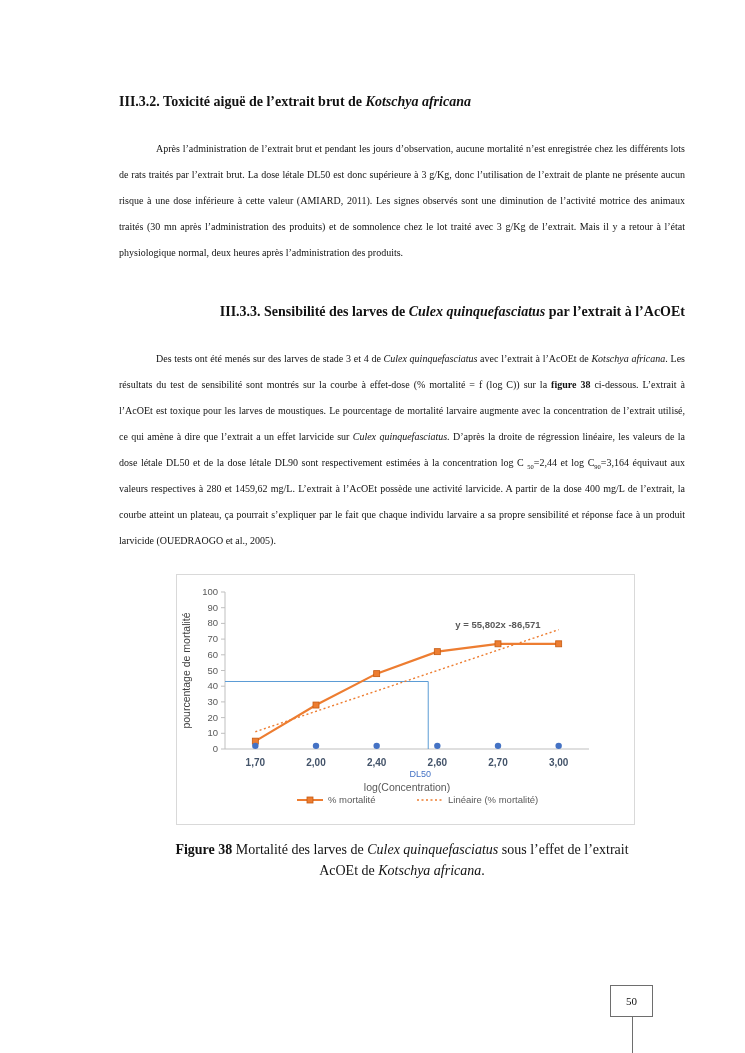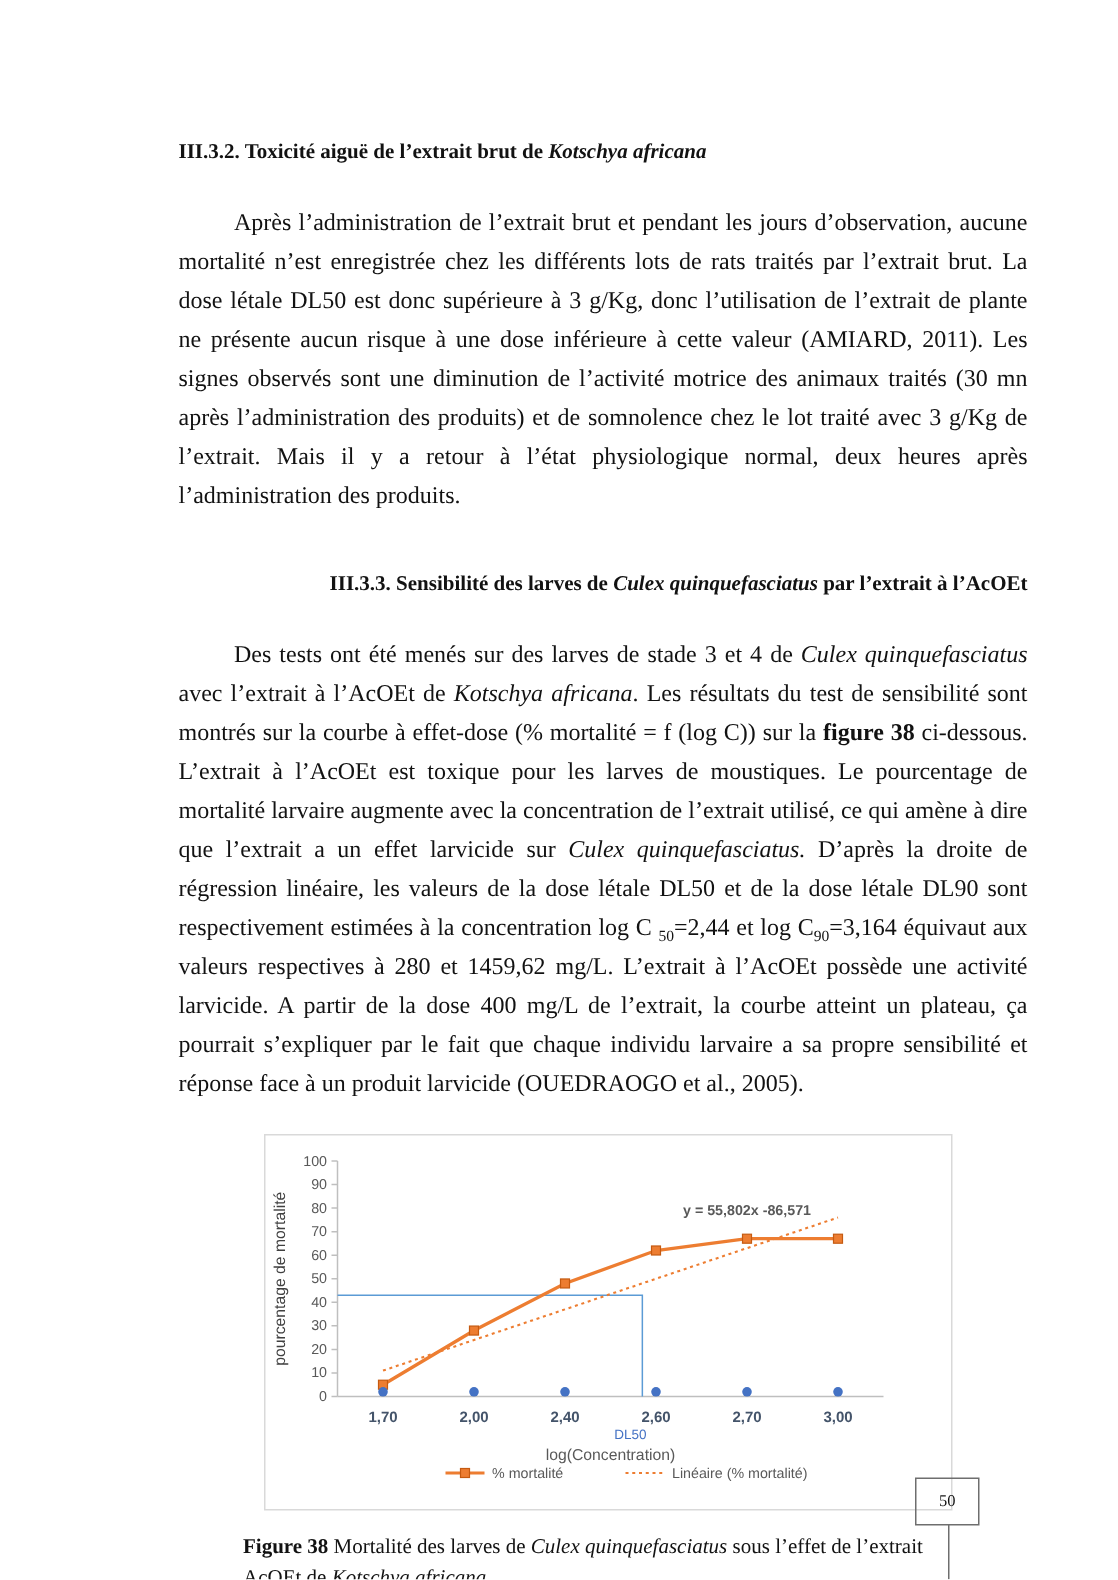--- a/index.html
+++ b/index.html
@@ -24,21 +24,21 @@
     font-weight: bold;
     line-height: 20px;
   }
   .heading.second { margin-top: 36px; text-align: right; }
   .seg-b { font-weight: bold; }
   .seg-i { font-style: italic; }
   .seg-bi { font-weight: bold; font-style: italic; }
   sub { font-size: 0.65em; line-height: 0; }
   p.body-text {
     margin: 24px 0 0 0;
-    font-size: 16px;
+    font-size: 10px;
     line-height: 26px;
     text-align: justify;
     text-indent: 37px;
   }
   .chart-frame {
     margin: 20px 0 0 57px;
     width: 457px;
     height: 249px;
     border: 1px solid #D9D9D9;
     background: #ffffff;
@@ -50,20 +50,21 @@
   .eq      { font-size: 9.5px; font-weight: bold; fill: #595959; }
   .dl50lab { font-size: 9px; fill: #4472C4; }
   .axlabel { font-size: 10.5px; fill: #595959; }
   .aylabel { font-size: 10.5px; fill: #404040; }
   .legend  { font-size: 9.5px; fill: #595959; }
   .caption {
     margin: 14px auto 0 auto;
     max-width: 480px;
     font-size: 14px;
     line-height: 21px;
+    text-align: center;
   }
   .page-number-box {
     position: absolute;
     top: 985px;
     right: 92px;
     width: 41px;
     height: 30px;
     border: 1px solid #6e6e6e;
     display: flex;
     align-items: center;

